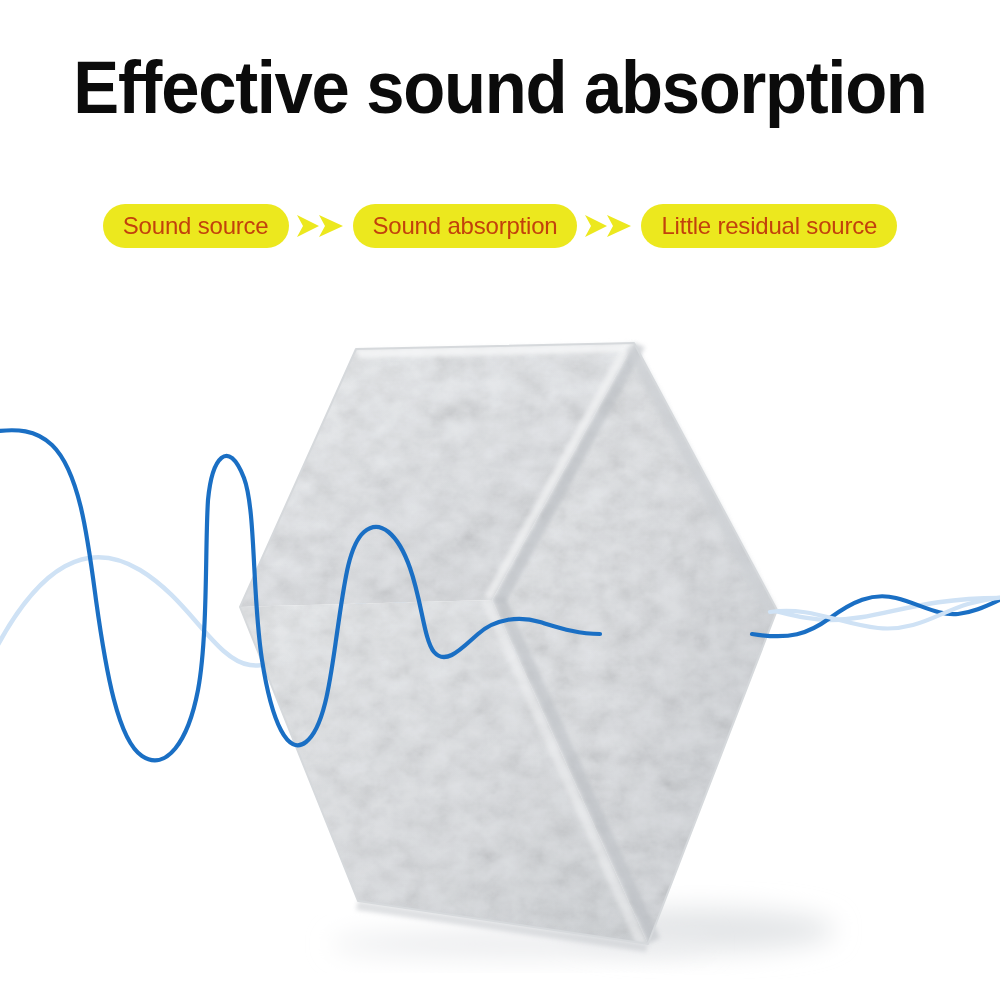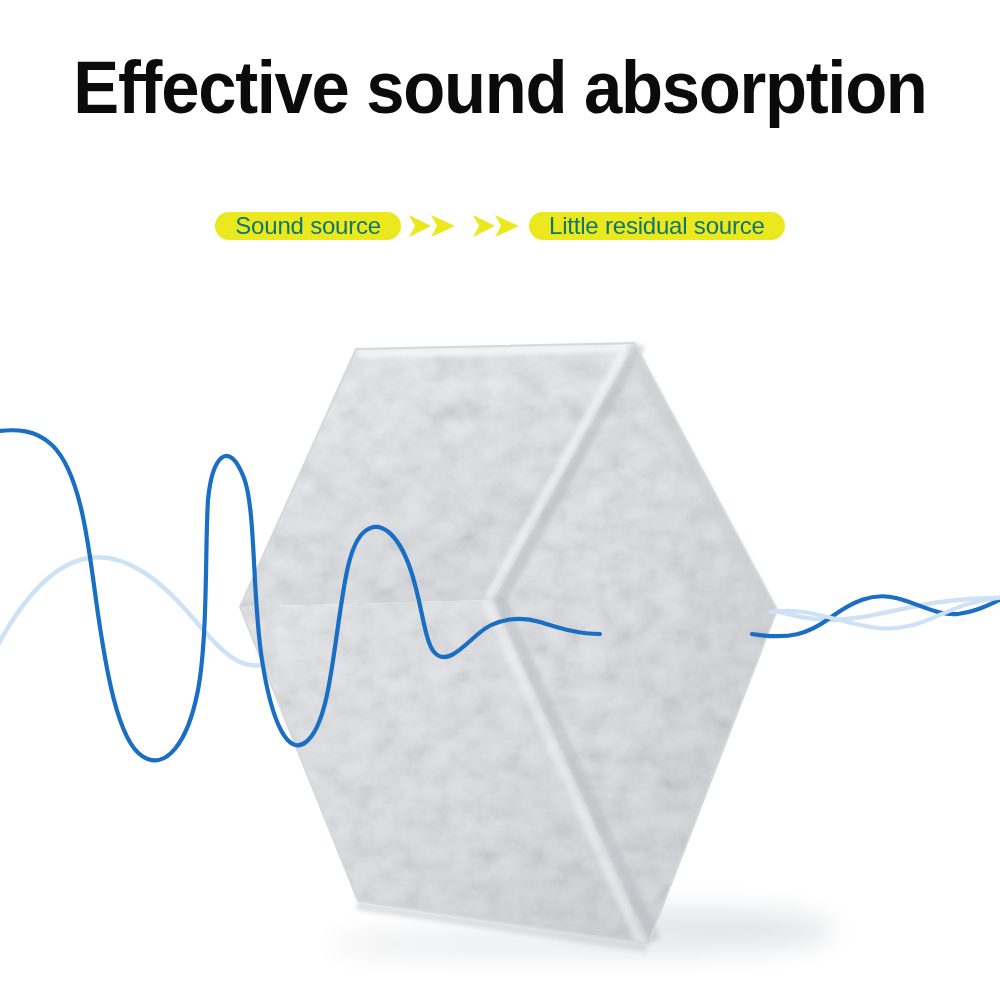--- a/index.html
+++ b/index.html
@@ -43,23 +43,23 @@
     top: 203px;
     width: 1000px;
     height: 46px;
     display: flex;
     align-items: center;
     justify-content: center;
     gap: 0px;
   }
   .badge {
     background: #ece81e;
-    color: #0f766e;
+    color: #c2410c;
     border-radius: 23px;
-    height: 28px;
+    height: 44px;
     display: flex;
     align-items: center;
     justify-content: center;
     padding: 12px 20px;
     font-size: 24px;
     font-weight: 400;
     letter-spacing: -0.2px;
     white-space: nowrap;
     box-sizing: border-box;
   }
@@ -107,20 +107,21 @@
 
     <div class="badge">Sound source</div>
 
     <div class="arrows">
       <svg width="56" height="30" viewBox="0 0 56 30" aria-hidden="true">
         <path d="M4 4 L26 15 L4 26 L10 15 Z" fill="#ece81e"></path>
         <path d="M26 4 L50 15 L26 26 L32 15 Z" fill="#ece81e"></path>
       </svg>
     </div>
 
+    <div class="badge">Sound absorption</div>
 
     <div class="arrows">
       <svg width="56" height="30" viewBox="0 0 56 30" aria-hidden="true">
         <path d="M4 4 L26 15 L4 26 L10 15 Z" fill="#ece81e"></path>
         <path d="M26 4 L50 15 L26 26 L32 15 Z" fill="#ece81e"></path>
       </svg>
     </div>
 
     <div class="badge">Little residual source</div>
   </div>

